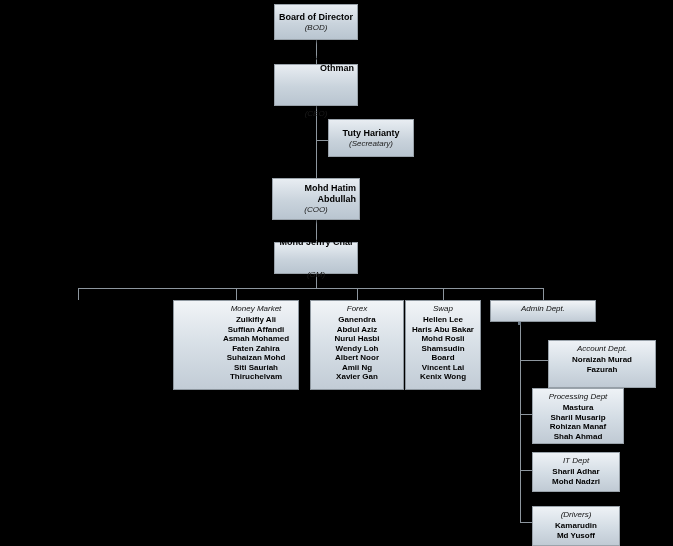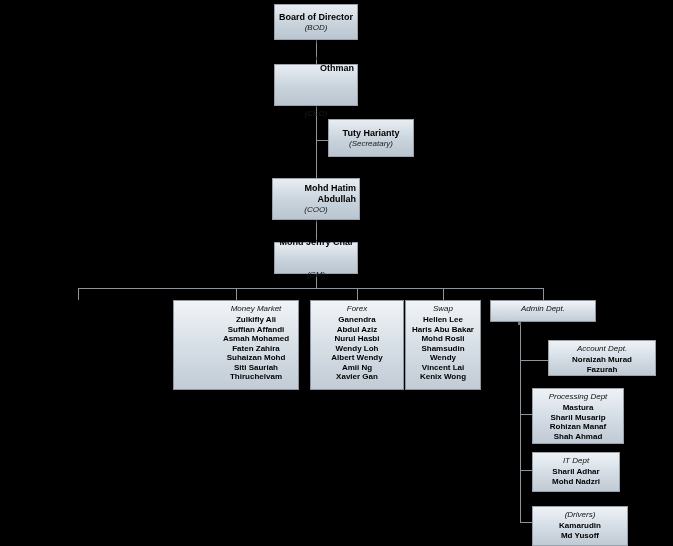--- a/index.html
+++ b/index.html
@@ -162,45 +162,45 @@
     </div>
   </div>
 
   <div class="group" style="left:310px; top:300px; width:94px; height:90px;">
     <div class="glabel">Forex</div>
     <div class="names">
       <div>Ganendra</div>
       <div>Abdul Aziz</div>
       <div>Nurul Hasbi</div>
       <div>Wendy Loh</div>
-      <div>Albert Wendy</div>
+      <div>Albert Noor</div>
       <div>Amii Ng</div>
       <div>Xavier Gan</div>
     </div>
   </div>
 
   <div class="group" style="left:405px; top:300px; width:76px; height:90px;">
     <div class="glabel">Swap</div>
     <div class="names">
       <div>Hellen Lee</div>
       <div>Haris Abu Bakar</div>
       <div>Mohd Rosli</div>
       <div>Shamsudin</div>
-      <div>Wendy</div>
+      <div>Board</div>
       <div>Vincent Lai</div>
       <div>Kenix Wong</div>
     </div>
   </div>
 
   <div class="group" style="left:490px; top:300px; width:106px; height:22px;">
     <div class="glabel">Admin Dept.</div>
   </div>
   <div class="tiny-marker" style="left:518px; top:322px;"></div>
 
-  <div class="group inner" style="left:548px; top:340px; width:108px; height:36px;">
+  <div class="group inner" style="left:548px; top:340px; width:108px; height:48px;">
     <div class="glabel">Account Dept.</div>
     <div class="names">
       <div>Noraizah Murad</div>
       <div>Fazurah</div>
     </div>
   </div>
 
   <div class="group inner" style="left:532px; top:388px; width:92px; height:56px;">
     <div class="glabel">Processing Dept</div>
     <div class="names">
@@ -212,21 +212,21 @@
   </div>
 
   <div class="group inner" style="left:532px; top:452px; width:88px; height:40px;">
     <div class="glabel">IT Dept</div>
     <div class="names">
       <div>Sharil Adhar</div>
       <div>Mohd Nadzri</div>
     </div>
   </div>
 
-  <div class="group inner" style="left:532px; top:506px; width:96px; height:40px;">
+  <div class="group inner" style="left:532px; top:506px; width:88px; height:40px;">
     <div class="glabel">(Drivers)</div>
     <div class="names">
       <div>Kamarudin</div>
       <div>Md Yusoff</div>
     </div>
   </div>
 
 </div>
 
 </body></html>

